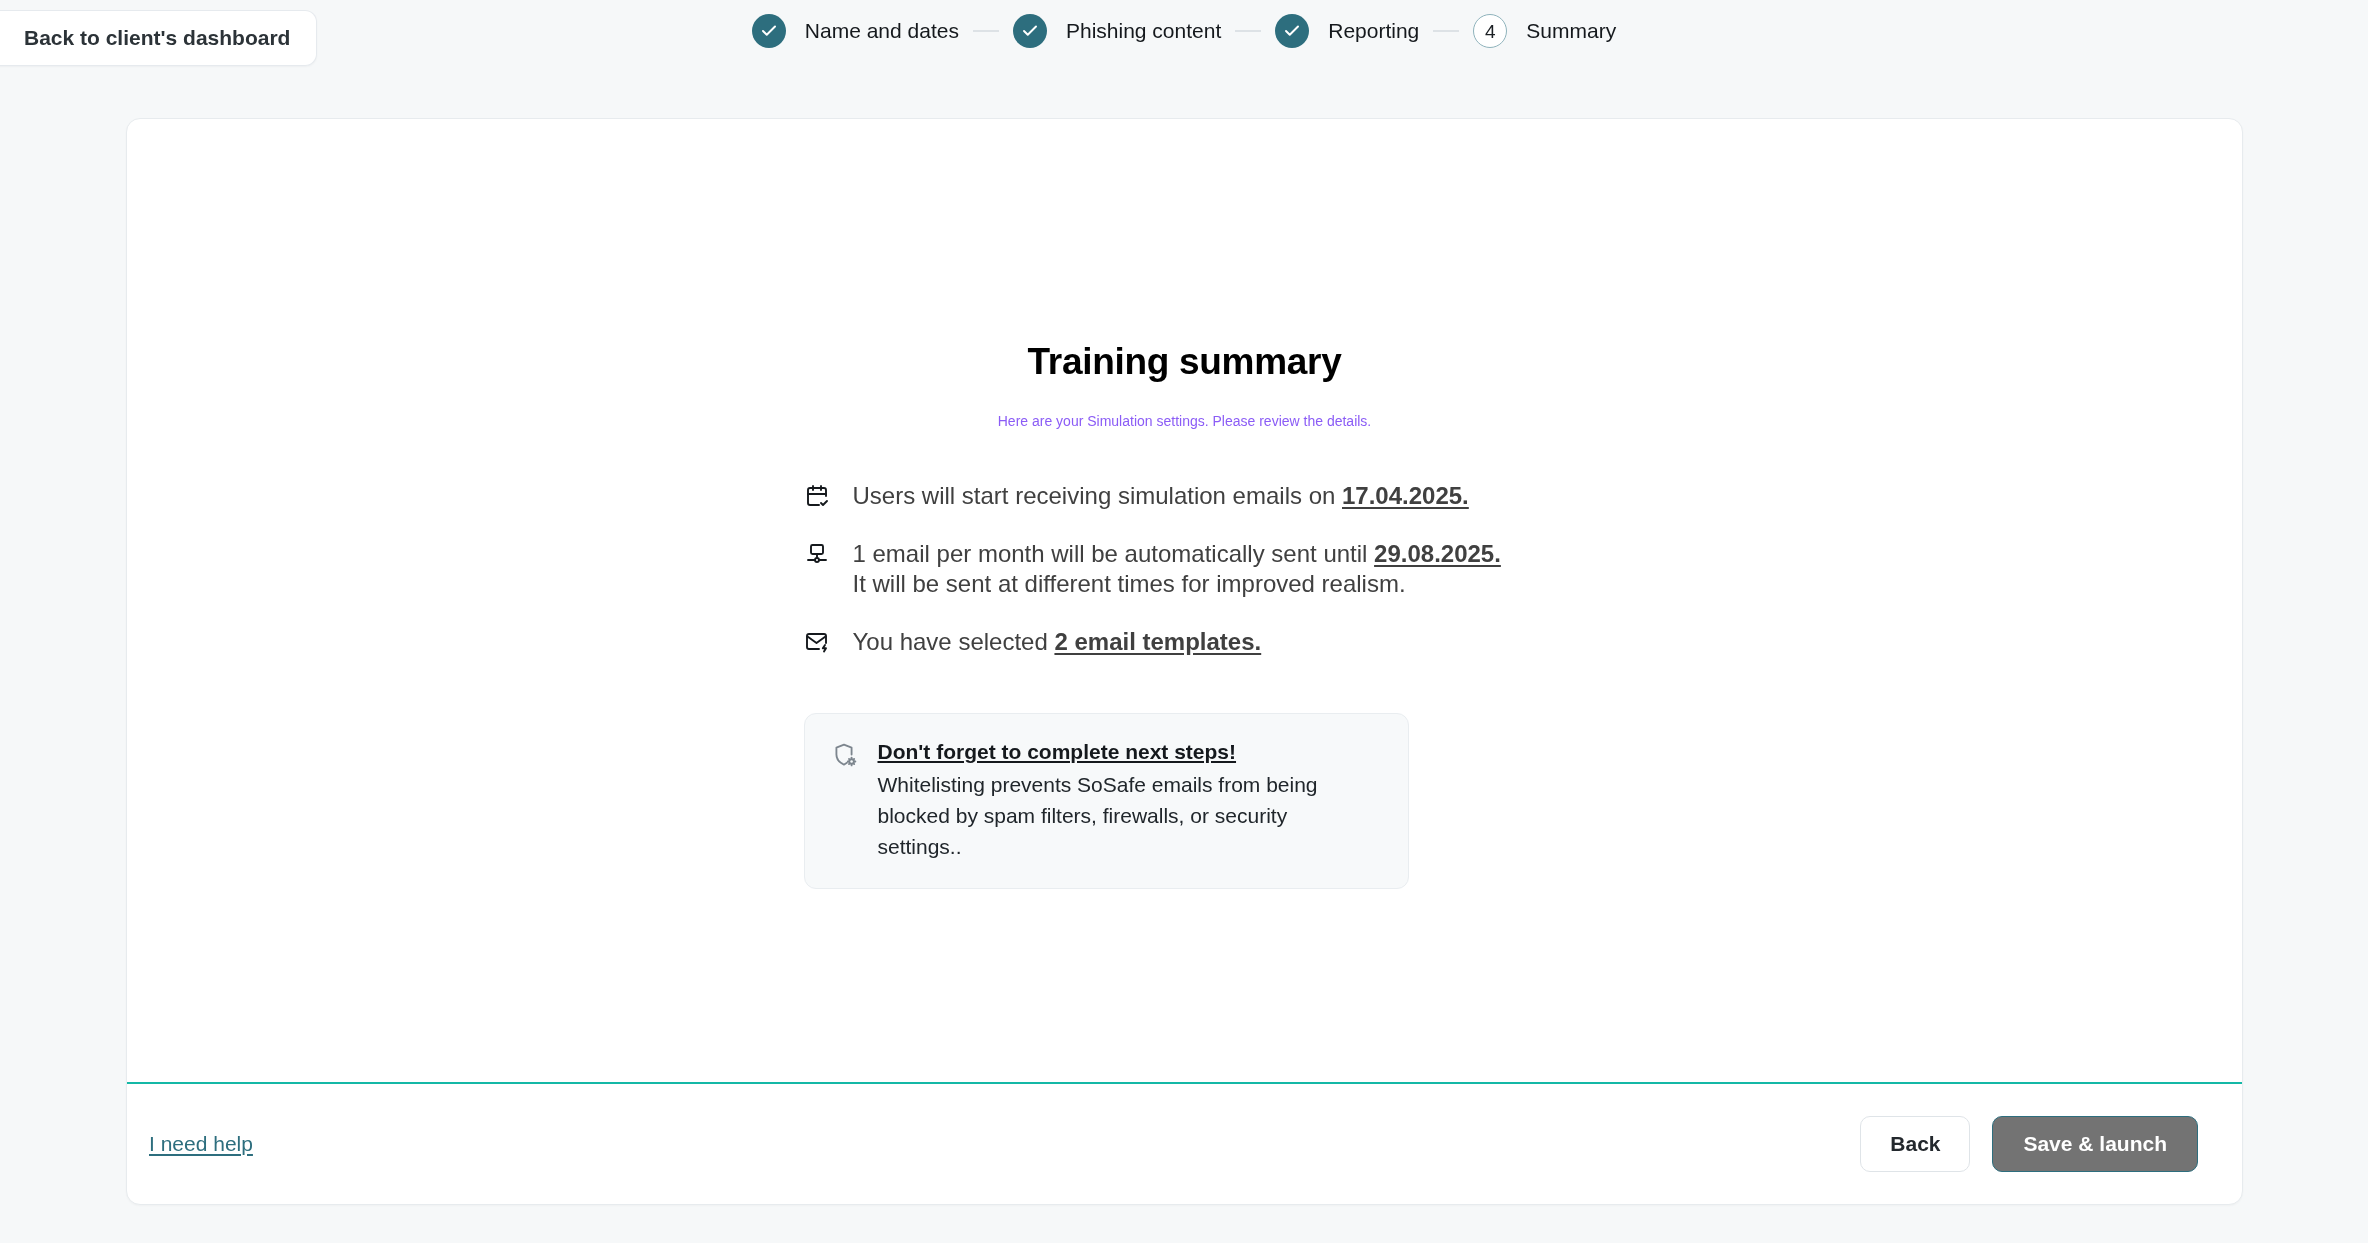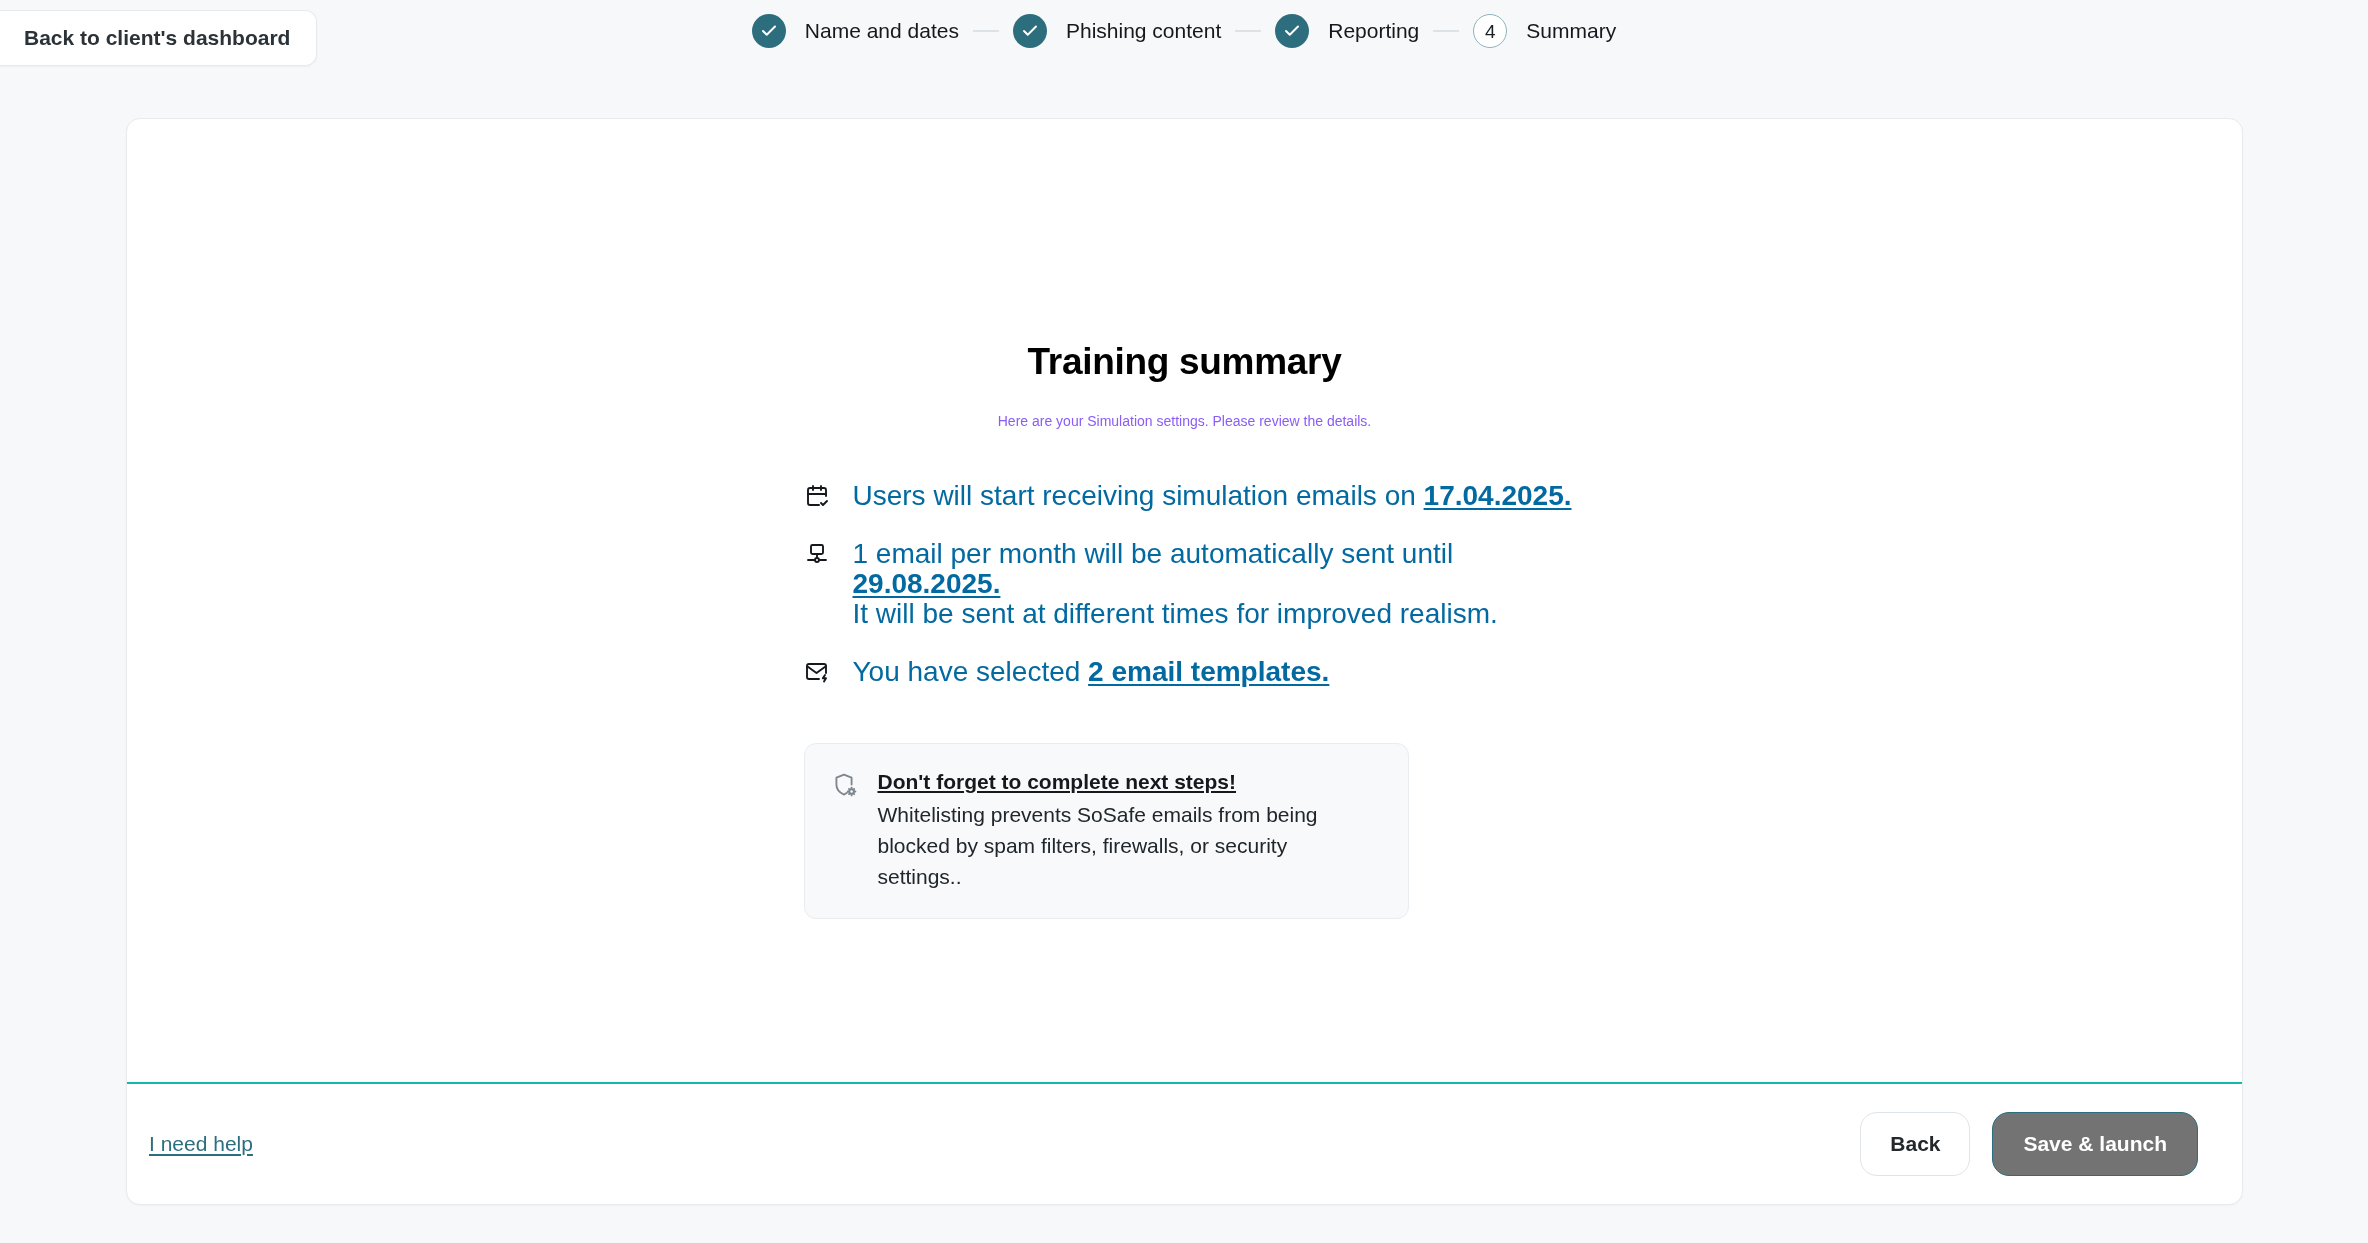--- a/index.html
+++ b/index.html
@@ -151,23 +151,23 @@
 
   .row-icon {
     flex: 0 0 auto;
     width: 26px;
     padding-top: 3px;
     display: flex;
     justify-content: center;
   }
 
   .row-text {
-    font-size: 28px;
+    font-size: 24px;
     line-height: 30px;
-    color: #0369a1;
+    color: #404040;
   }
 
   .row-text .em {
     font-weight: bold;
     text-decoration: underline;
     text-underline-offset: 3px;
   }
 
   .row-sub { display: block; }
 
@@ -227,22 +227,22 @@
   }
 
   .footer-actions {
     margin-left: auto;
     display: flex;
     align-items: center;
     gap: 22px;
   }
 
   .btn {
-    height: 64px;
-    border-radius: 17px;
+    height: 56px;
+    border-radius: 10px;
     font-size: 21px;
     font-weight: bold;
     display: flex;
     align-items: center;
     justify-content: center;
     cursor: pointer;
   }
 
   .btn-secondary {
     min-width: 110px;

